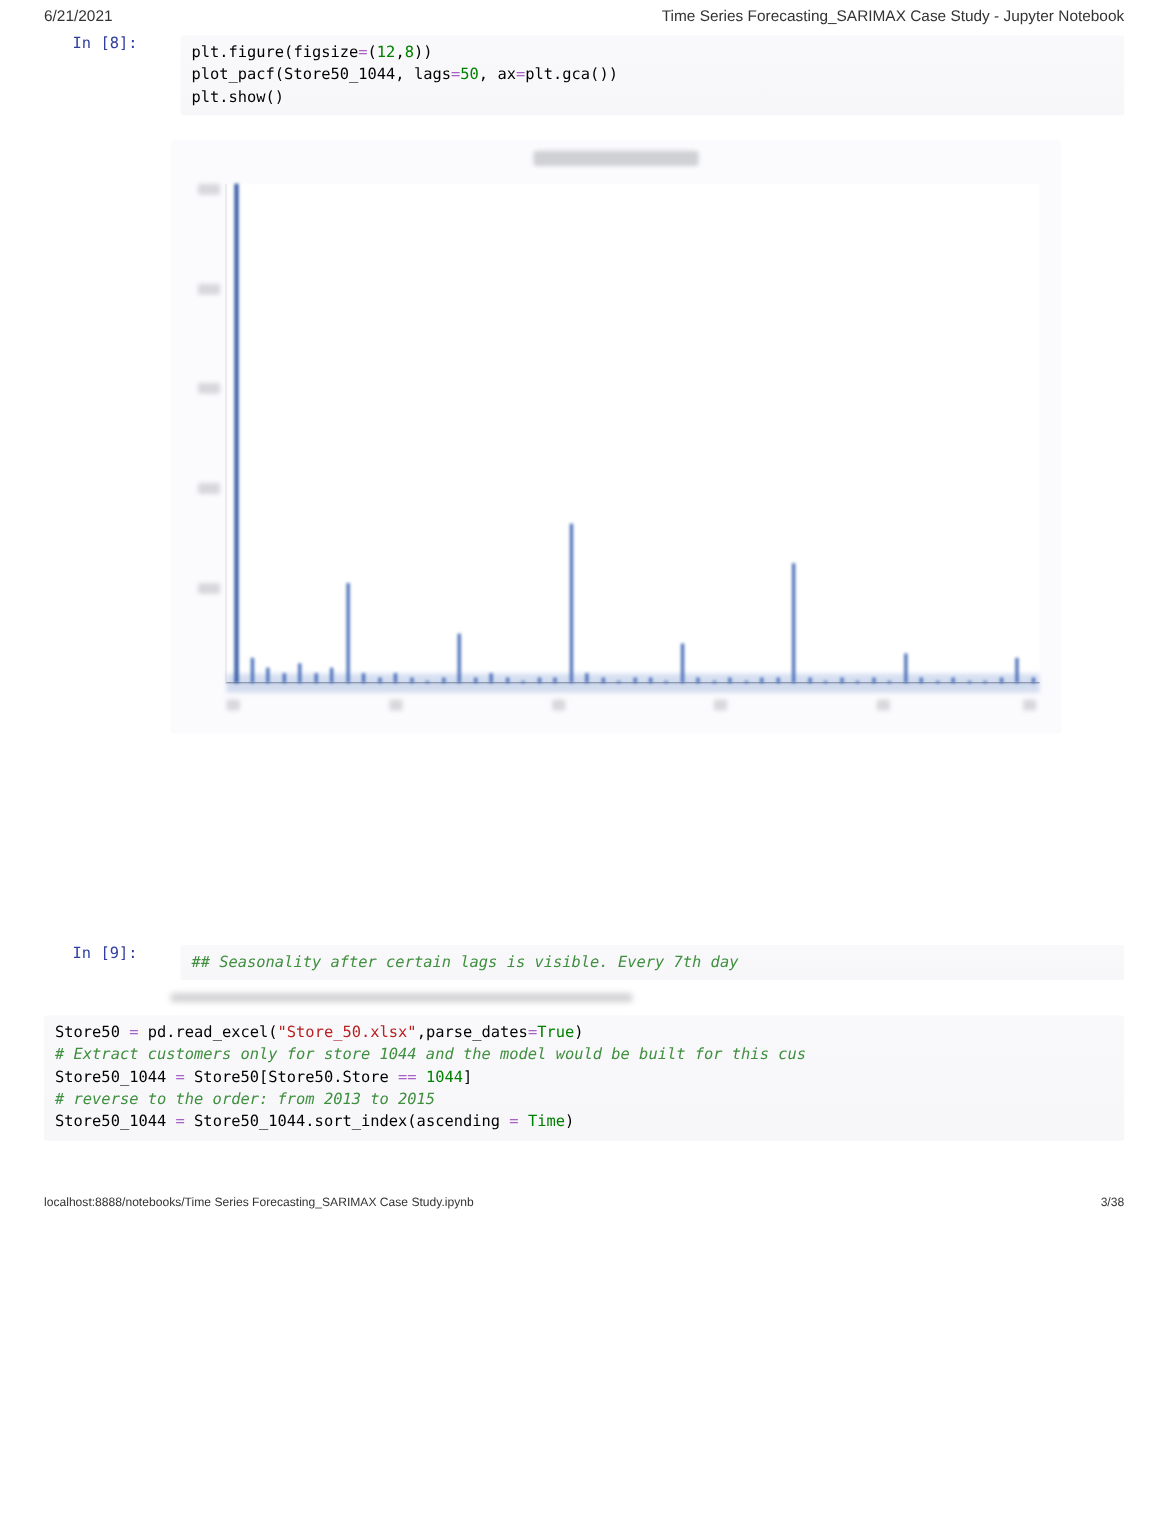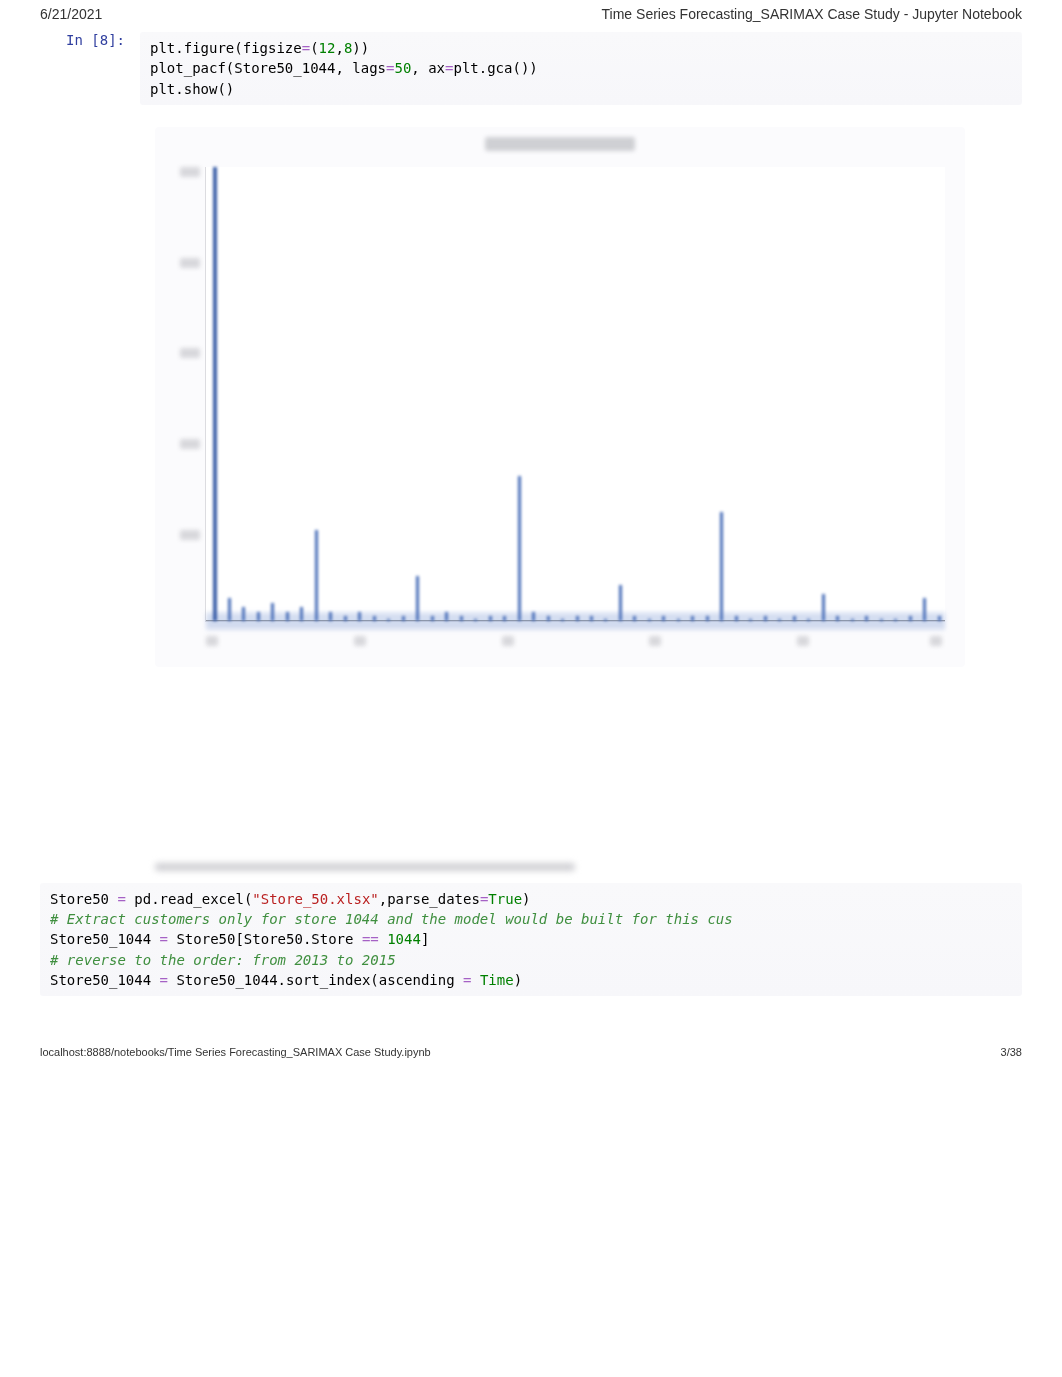--- a/index.html
+++ b/index.html
@@ -18,20 +18,21 @@
       font-size: 14px;
       color: #333;
     }
     .notebook-content {
       padding: 0 40px 60px;
     }
     .cell {
       display: flex;
       margin-bottom: 8px;
       padding: 4px 0;
+      gap: 24px;
     }
     .prompt {
       min-width: 100px;
       text-align: right;
       padding-right: 15px;
       font-family: "Menlo", "Monaco", "Consolas", monospace;
       font-size: 14px;
       color: #303F9F;
     }
     .cell-body {
@@ -244,20 +245,24 @@
             <div class="bar" style="left: 95.08%; height: 1%;"></div>
             <div class="bar" style="left: 97.04%; height: 5%;"></div>
             <div class="bar" style="left: 99%; height: 1%;"></div>
           </div>
       </div>
     </div>
   </div>
 
   <div class="gap-large"></div>
 
+  <div class="cell">
+    <div class="prompt">In [9]:</div>
+    <div class="cell-body"><span class="code-comment">## Seasonality after certain lags is visible. Every 7th day</span></div>
+  </div>
 
 
   <div class="hr-blur"></div>
 
   <div class="cell">
     <div class="cell-body"><span>Store50 </span><span class="code-op">=</span><span> pd.read_excel(</span><span class="code-str">"Store_50.xlsx"</span><span>,parse_dates</span><span class="code-op">=</span><span class="code-bool">True</span><span>)</span>
 <span class="code-comment"># Extract customers only for store 1044 and the model would be built for this cus</span>
 <span>Store50_1044 </span><span class="code-op">=</span><span> Store50[Store50.Store </span><span class="code-op">==</span><span> </span><span class="code-num">1044</span><span>]</span>
 <span class="code-comment"># reverse to the order: from 2013 to 2015</span>
 <span>Store50_1044 </span><span class="code-op">=</span><span> Store50_1044.sort_index(ascending </span><span class="code-op">=</span><span> </span><span class="code-bool">Time</span><span>)</span>

